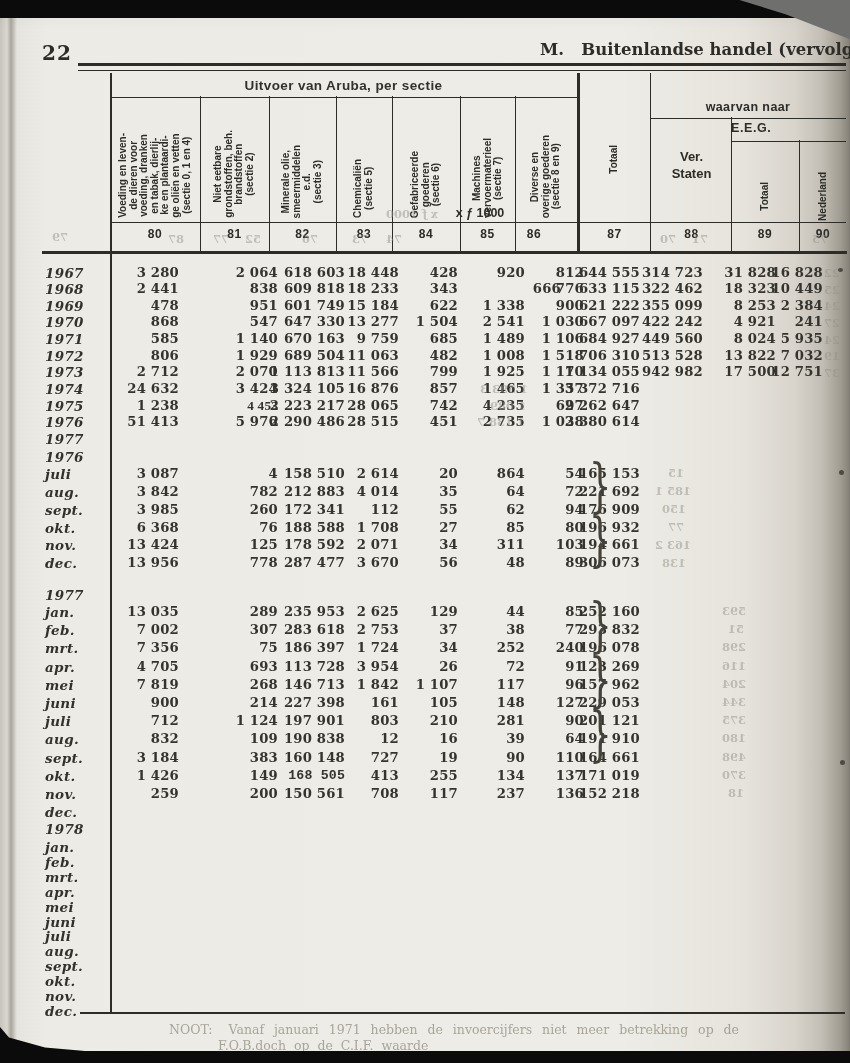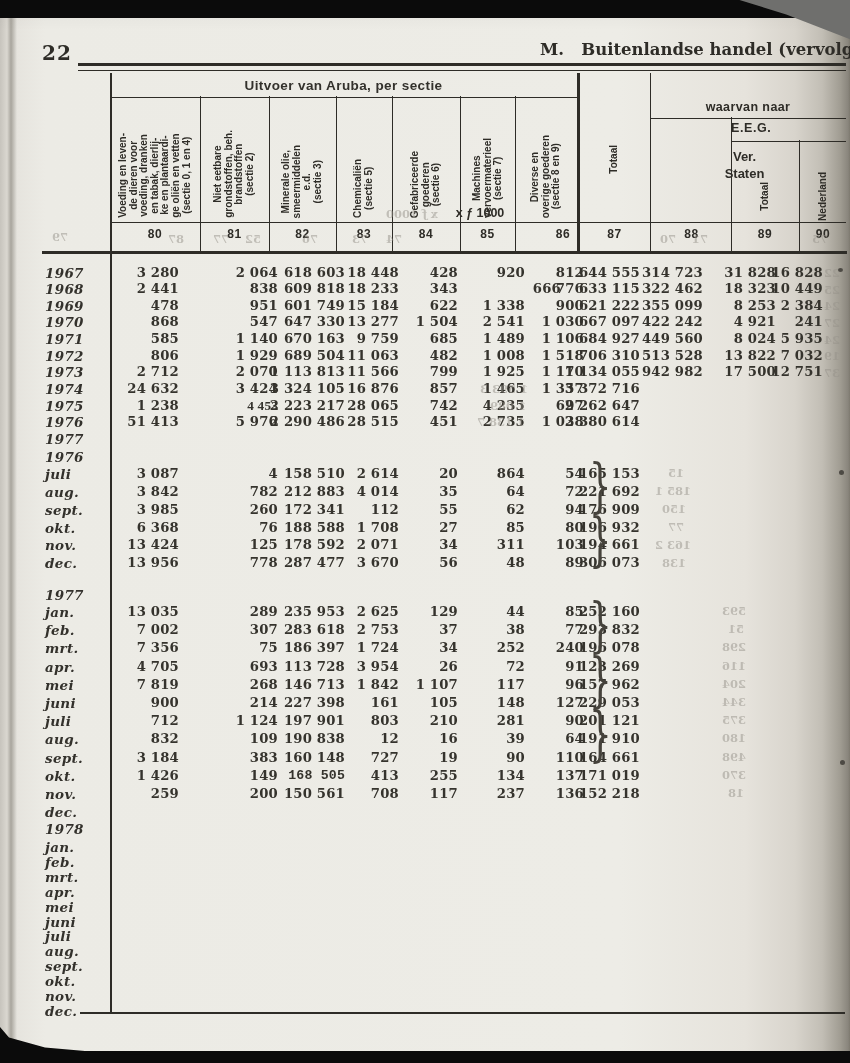--- a/index.html
+++ b/index.html
@@ -123,36 +123,36 @@
       </div>
       <div class="rotc" style="left: 460px; width: 55px; top: 100px; height: 118px; justify-content: flex-end;">
         <div class="rot">Machines<br>vervoermaterieel<br>(sectie 7)</div>
       </div>
       <div class="rotc" style="left: 515px; width: 62px; top: 100px; height: 118px; justify-content: flex-end;">
         <div class="rot">Diverse en<br>overige goederen<br>(sectie 8 en 9)</div>
       </div>
       <div class="rotc" style="left: 577px; width: 75px; top: 100px; height: 118px; justify-content: center;">
         <div class="rot">Totaal</div>
       </div>
-      <div class="vs" style="left: 676px; width: 79px; top: 148px; padding-left: 29px;">Ver.<br>Staten</div>
+      <div class="vs" style="left: 652px; width: 79px; top: 148px;">Ver.<br>Staten</div>
       <div class="rotc" style="left: 731px; width: 68px; top: 145px; height: 102px; justify-content: center;">
         <div class="rot">Totaal</div>
       </div>
       <div class="rotc" style="left: 799px; width: 48px; top: 145px; height: 102px; justify-content: center;">
         <div class="rot">Nederland</div>
       </div>
     </div>
   <div id="colnums">
       <div class="cnum" style="left: 110px; width: 90px;">80</div>
       <div class="cnum" style="left: 200px; width: 69px;">81</div>
       <div class="cnum" style="left: 269px; width: 67px;">82</div>
       <div class="cnum" style="left: 336px; width: 56px;">83</div>
       <div class="cnum" style="left: 392px; width: 68px;">84</div>
       <div class="cnum" style="left: 460px; width: 55px;">85</div>
-      <div class="cnum" style="left: 522px; width: 82px;">86</div>
+      <div class="cnum" style="left: 493px; width: 82px;">86</div>
       <div class="cnum" style="left: 577px; width: 75px;">87</div>
       <div class="cnum" style="left: 652px; width: 79px;">88</div>
       <div class="cnum" style="left: 731px; width: 68px;">89</div>
       <div class="cnum" style="left: 799px; width: 48px;">90</div>
     </div>
   <div id="rows">
       <div class="row" style="top: 264.5px; height: 16.65px;">
         <div class="row-label">1967</div>
         <div class="cell" style="left: -51px;">3 280</div>
         <div class="cell" style="left: 48px;">2 064</div>
@@ -563,20 +563,24 @@
       <div class="ghost" style="left: 722px; top: 659px;">116</div>
       <div class="ghost" style="left: 722px; top: 677px;">204</div>
       <div class="ghost" style="left: 722px; top: 695px;">344</div>
       <div class="ghost" style="left: 722px; top: 713px;">375</div>
       <div class="ghost" style="left: 722px; top: 731px;">180</div>
       <div class="ghost" style="left: 722px; top: 750px;">498</div>
       <div class="ghost" style="left: 722px; top: 768px;">370</div>
       <div class="ghost" style="left: 728px; top: 786px;">18</div>
     </div>
 
+  <div class="noot">
+    <div class="l1"><span class="nlab">NOOT:</span><span>Vanaf januari 1971 hebben de invoercijfers niet meer betrekking op de</span></div>
+    <div class="l2">F.O.B.doch op de C.I.F. waarde</div>
+  </div>
 
   <div class="speck" style="left:838px;top:268px;width:5px;height:4px;"></div>
   <div class="speck" style="left:839px;top:470px;width:5px;height:5px;"></div>
   <div class="speck" style="left:840px;top:760px;width:5px;height:5px;"></div>
 </div>
 
 <div class="band-top"></div>
 <div class="cover-wedge"></div>
 <div class="band-bottom"></div>
 <div class="curl-bl"></div>

